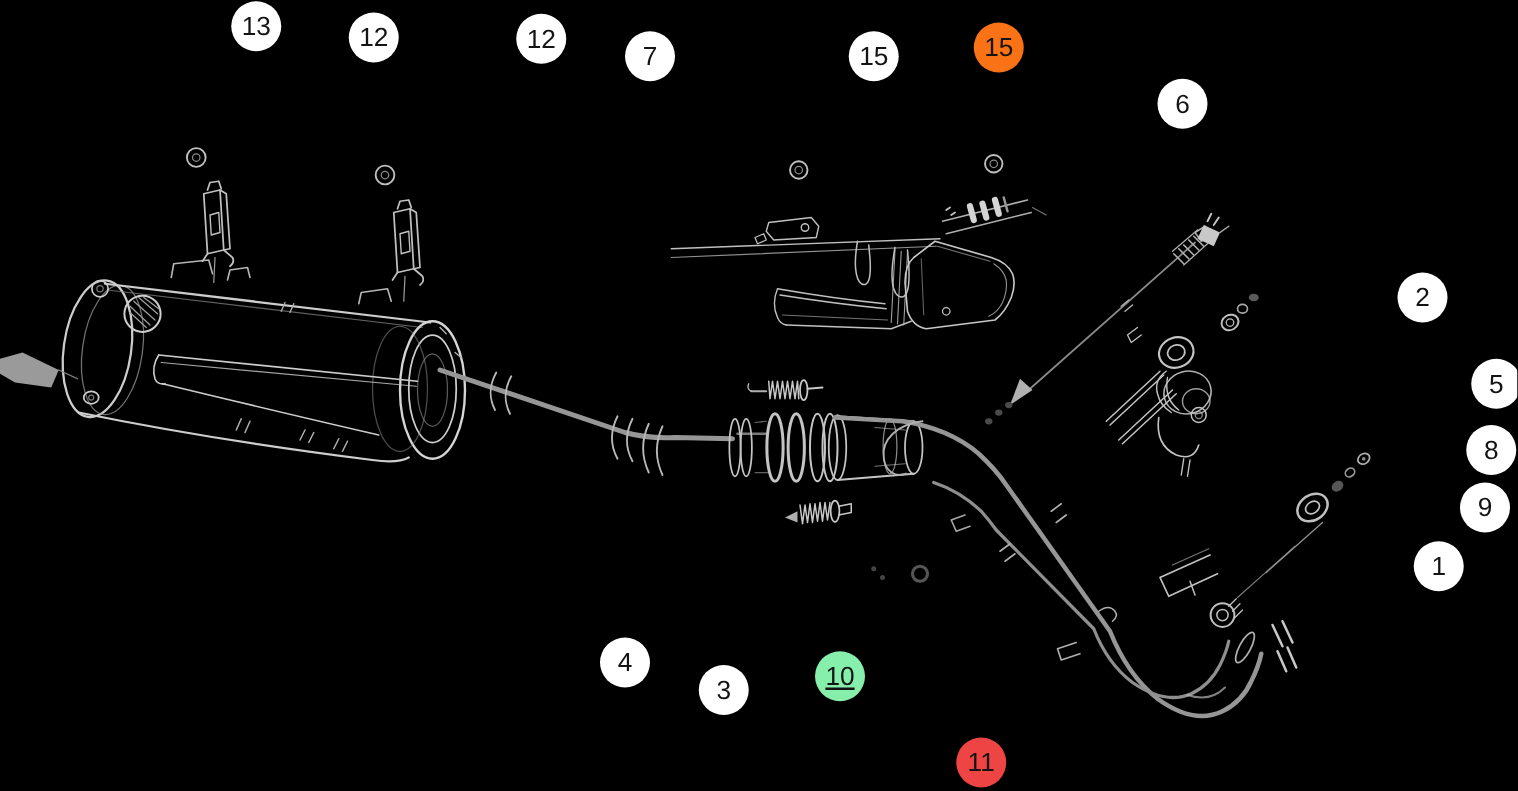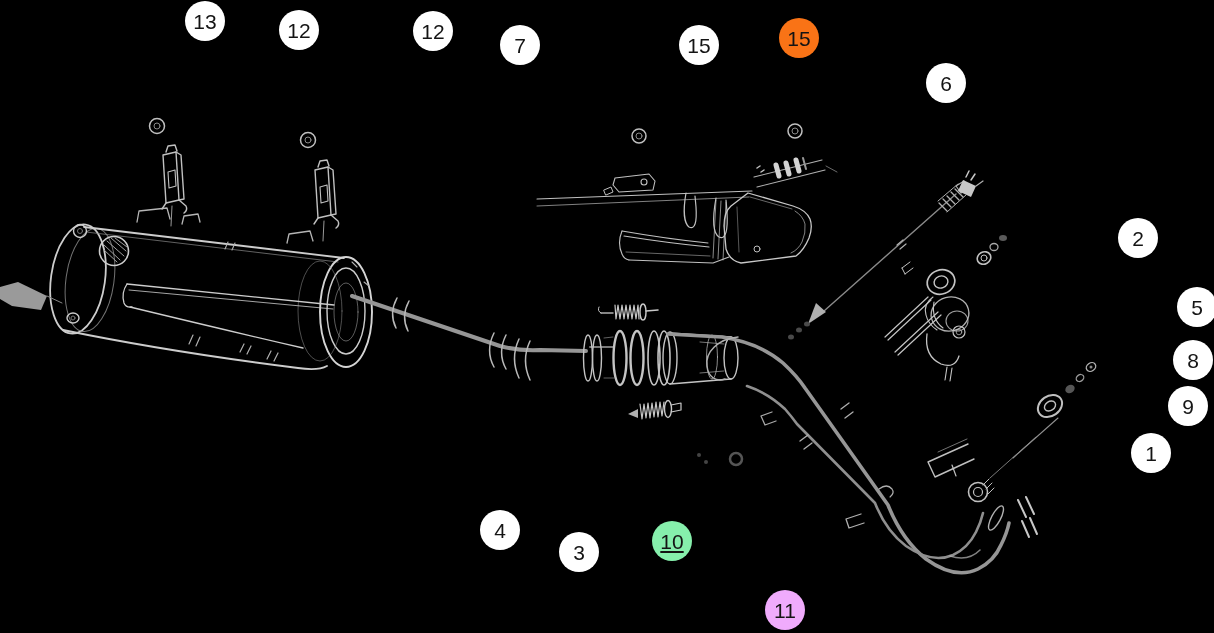--- a/index.html
+++ b/index.html
@@ -223,15 +223,15 @@
       <div class="callout" style="left: 779px; top: 18px; width: 40px; height: 40px; background: #f97316; color: rgb(20, 20, 20);">15</div>
       <div class="callout" style="left: 926px; top: 63px; width: 40px; height: 40px; background: rgb(255, 255, 255); color: rgb(20, 20, 20);">6</div>
       <div class="callout" style="left: 1118px; top: 218px; width: 40px; height: 40px; background: rgb(255, 255, 255); color: rgb(20, 20, 20);">2</div>
       <div class="callout" style="left: 1177px; top: 287px; width: 40px; height: 40px; background: rgb(255, 255, 255); color: rgb(20, 20, 20);">5</div>
       <div class="callout" style="left: 1173px; top: 340px; width: 40px; height: 40px; background: rgb(255, 255, 255); color: rgb(20, 20, 20);">8</div>
       <div class="callout" style="left: 1168px; top: 386px; width: 40px; height: 40px; background: rgb(255, 255, 255); color: rgb(20, 20, 20);">9</div>
       <div class="callout" style="left: 1131px; top: 433px; width: 40px; height: 40px; background: rgb(255, 255, 255); color: rgb(20, 20, 20);">1</div>
       <div class="callout" style="left: 480px; top: 510px; width: 40px; height: 40px; background: rgb(255, 255, 255); color: rgb(20, 20, 20);">4</div>
       <div class="callout" style="left: 559px; top: 532px; width: 40px; height: 40px; background: rgb(255, 255, 255); color: rgb(20, 20, 20);">3</div>
       <div class="callout" style="left: 652px; top: 521px; width: 40px; height: 40px; background: #86efac; color: rgb(20, 20, 20); text-decoration: underline;">10</div>
-      <div class="callout" style="left: 765px; top: 590px; width: 40px; height: 40px; background: #f0abfc; color: rgb(20, 20, 20);">11</div>
+      <div class="callout" style="left: 765px; top: 590px; width: 40px; height: 40px; background: #ef4444; color: rgb(20, 20, 20);">11</div>
     </div>
 </div>
 
 </body></html>

